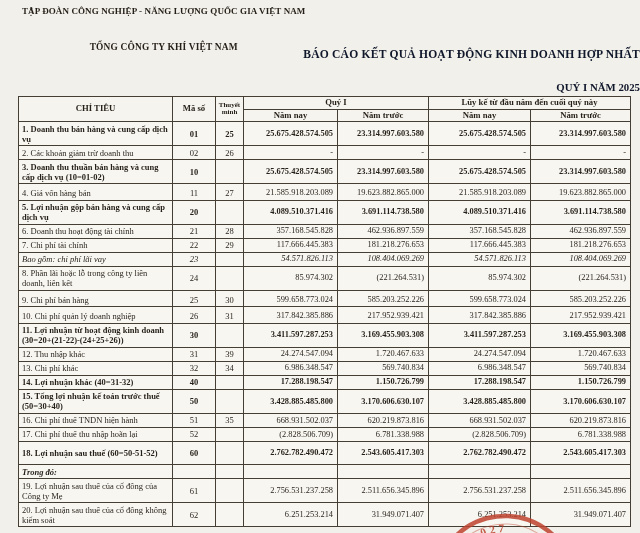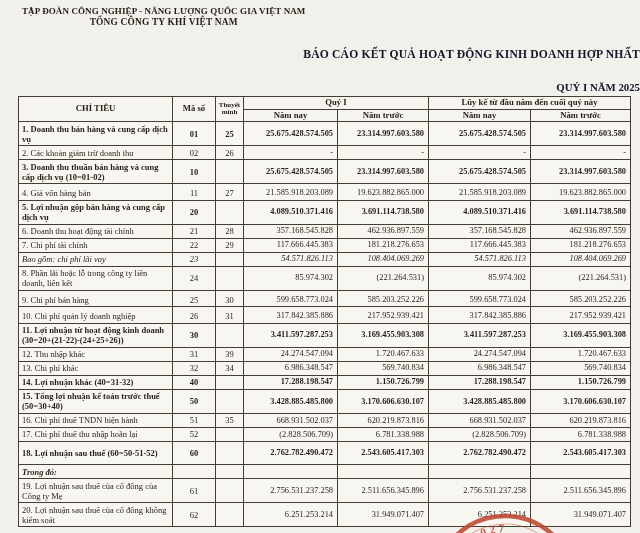--- a/index.html
+++ b/index.html
@@ -4,21 +4,21 @@
 <style>
   html,body{margin:0;padding:0;}
   body{
     width:640px;height:533px;position:relative;overflow:hidden;
     background:#f2f0ea;
     font-family:"Liberation Serif","DejaVu Serif",serif;
     color:#241f18;
   }
   .org-block{position:absolute;top:6px;left:22px;text-align:center;line-height:1.25;}
   .org-line1{font-size:9px;font-weight:bold;letter-spacing:.1px;}
-  .org-line2{font-size:9.4px;font-weight:bold;letter-spacing:.2px;}
+  .org-line2{font-size:9.4px;font-weight:bold;letter-spacing:.2px;margin-top:25px;}
   .title-block{position:absolute;top:47px;left:0;width:100%;text-align:right;line-height:1.3;color:#0f172a;}
   .title1{font-size:11.6px;font-weight:bold;letter-spacing:.2px;}
   .title2{font-size:10.8px;font-weight:bold;margin-top:18px;}
 
   table.report{
     position:absolute;left:18px;top:96px;width:612px;
     border-collapse:collapse;table-layout:fixed;
     background:#f8f6f1;
   }
   .report th,.report td{border:1px solid #453e34;}

